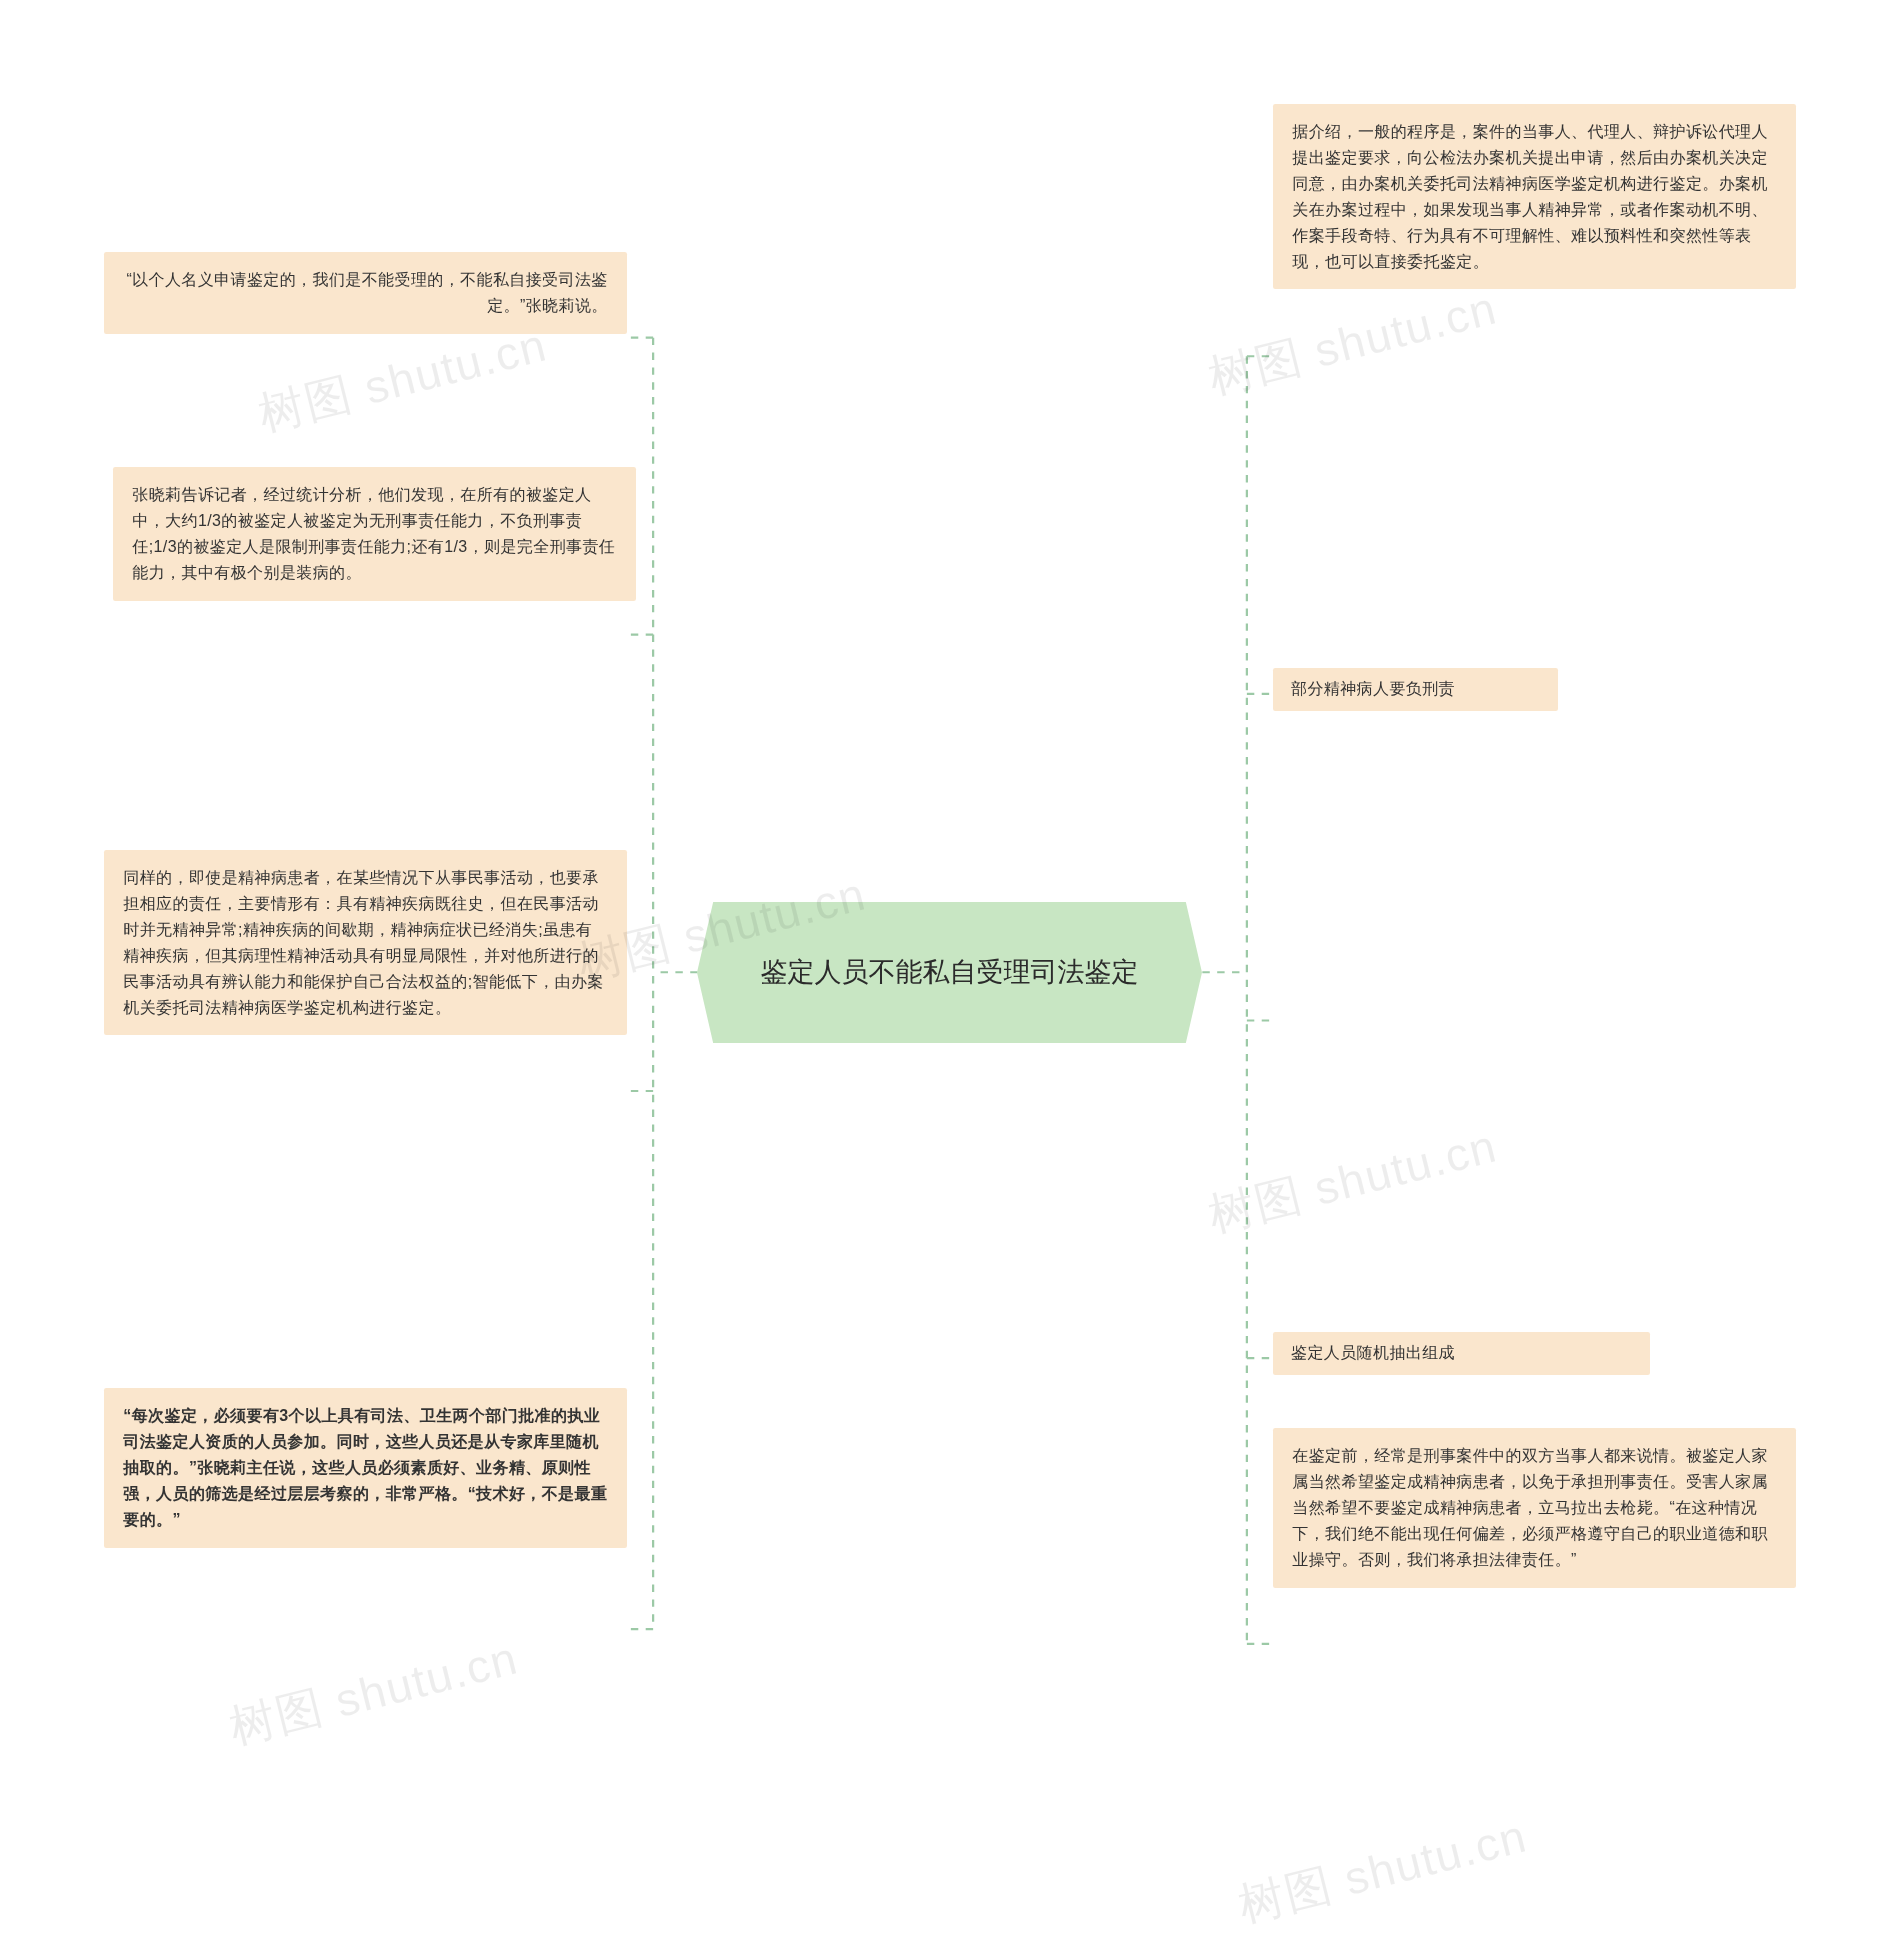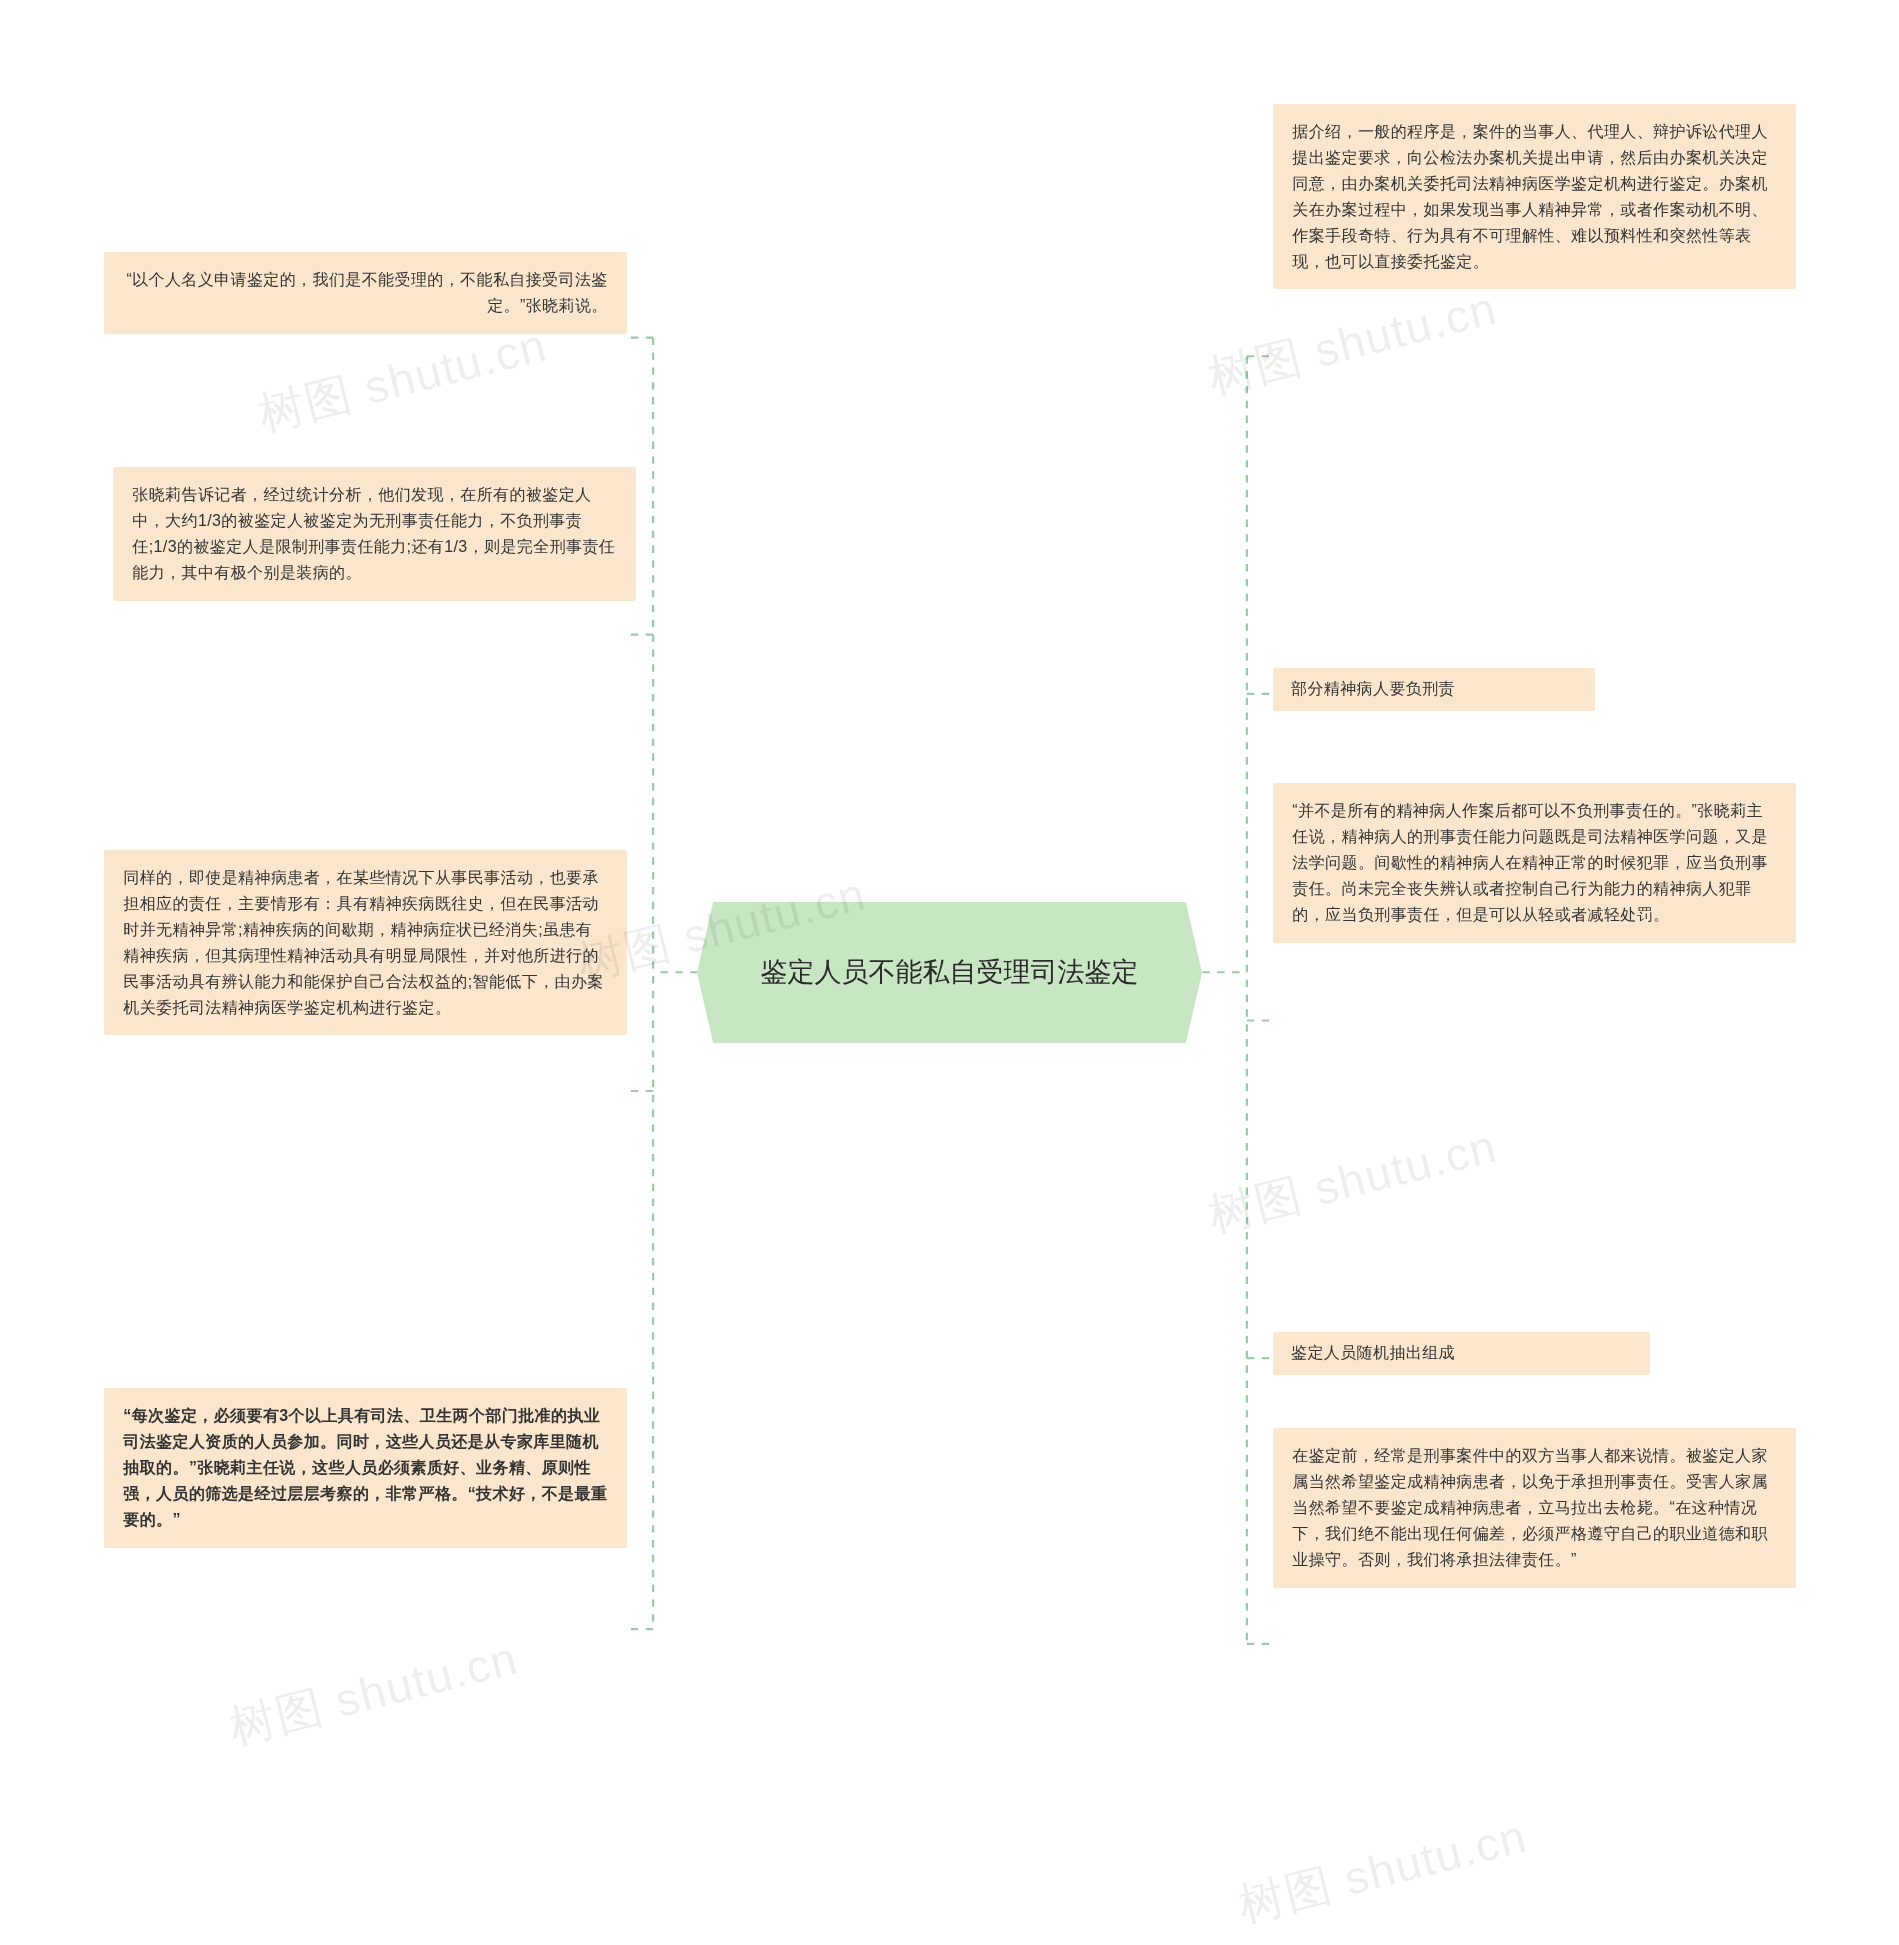--- a/index.html
+++ b/index.html
@@ -113,27 +113,24 @@
   </div>
 
   <div class="node" style="left:104px; top:1388px; width:523px;font-weight:bold;">
     <span>“每次鉴定，必须要有3个以上具有司法、卫生两个部门批准的执业司法鉴定人资质的人员参加。同时，这些人员还是从专家库里随机抽取的。”张晓莉主任说，这些人员必须素质好、业务精、原则性强，人员的筛选是经过层层考察的，非常严格。“技术好，不是最重要的。”</span>
   </div>
 
   <div class="node" style="left:1273px; top:104px; width:523px;">
     <span>据介绍，一般的程序是，案件的当事人、代理人、辩护诉讼代理人提出鉴定要求，向公检法办案机关提出申请，然后由办案机关决定同意，由办案机关委托司法精神病医学鉴定机构进行鉴定。办案机关在办案过程中，如果发现当事人精神异常，或者作案动机不明、作案手段奇特、行为具有不可理解性、难以预料性和突然性等表现，也可以直接委托鉴定。</span>
   </div>
 
-  <div class="node small" style="left:1273px; top:668px; width:322px;">
+  <div class="node small" style="left:1273px; top:668px; width:285px;">
     <span>部分精神病人要负刑责</span>
   </div>
 
-  <div class="node" style="left:1273px; top:783px; width:523px;">
-    <span>“并不是所有的精神病人作案后都可以不负刑事责任的。”张晓莉主任说，精神病人的刑事责任能力问题既是司法精神医学问题，又是法学问题。间歇性的精神病人在精神正常的时候犯罪，应当负刑事责任。尚未完全丧失辨认或者控制自己行为能力的精神病人犯罪的，应当负刑事责任，但是可以从轻或者减轻处罚。</span>
-  </div>
 
   <div class="node small" style="left:1273px; top:1332px; width:377px;">
     <span>鉴定人员随机抽出组成</span>
   </div>
 
   <div class="node" style="left:1273px; top:1428px; width:523px;">
     <span>在鉴定前，经常是刑事案件中的双方当事人都来说情。被鉴定人家属当然希望鉴定成精神病患者，以免于承担刑事责任。受害人家属当然希望不要鉴定成精神病患者，立马拉出去枪毙。“在这种情况下，我们绝不能出现任何偏差，必须严格遵守自己的职业道德和职业操守。否则，我们将承担法律责任。”</span>
   </div>
 
   <div class="watermark" style="left:252px; top:386px;">树图 shutu.cn</div>

